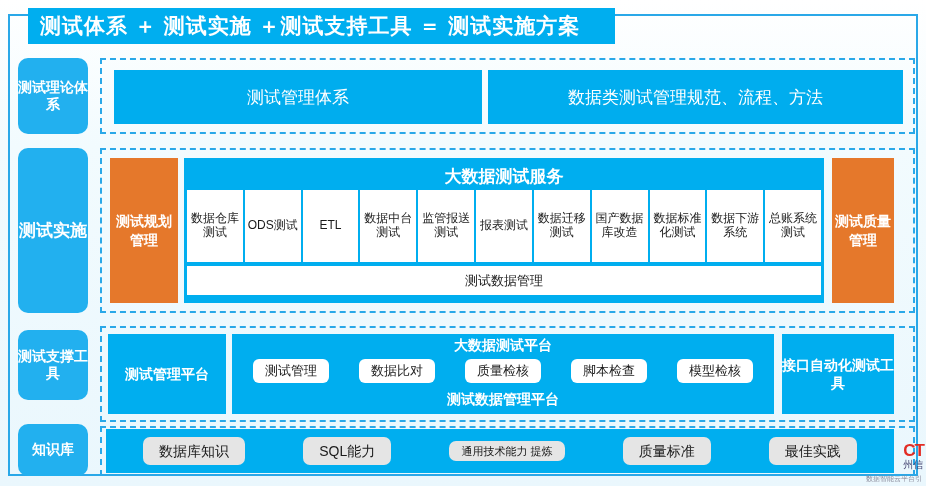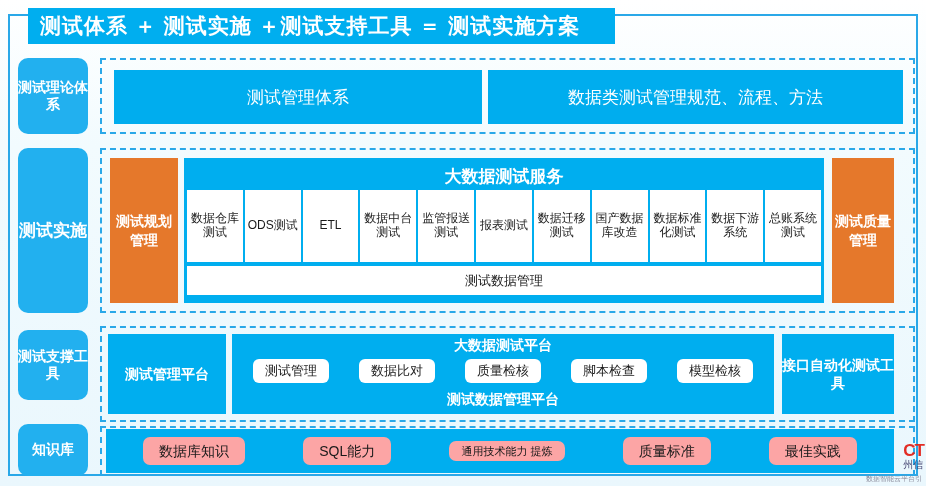--- a/index.html
+++ b/index.html
@@ -211,21 +211,21 @@
     left: 106px; top: 429px;
     width: 788px; height: 44px;
     background: #00AEEF;
     z-index: 3;
     display: flex;
     align-items: center;
     justify-content: space-around;
     padding: 0 8px;
   }
   .kb-pill {
-    background: #fca5a5;
+    background: #e5e5e5;
     border-radius: 7px;
     font-size: 14px;
     color: #1a1a1a;
     padding: 6px 16px;
     text-align: center;
     line-height: 1.15;
     white-space: nowrap;
   }
   .kb-pill.two-line { font-size: 11px; padding: 4px 12px; }
 

